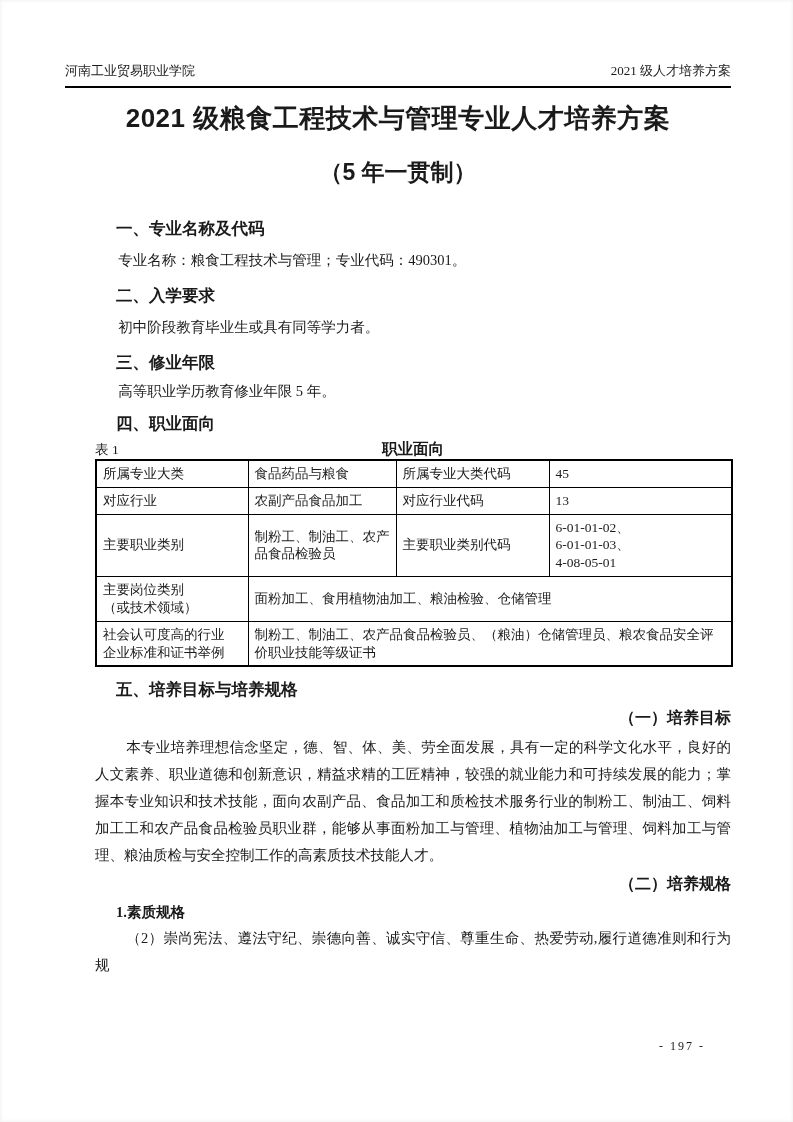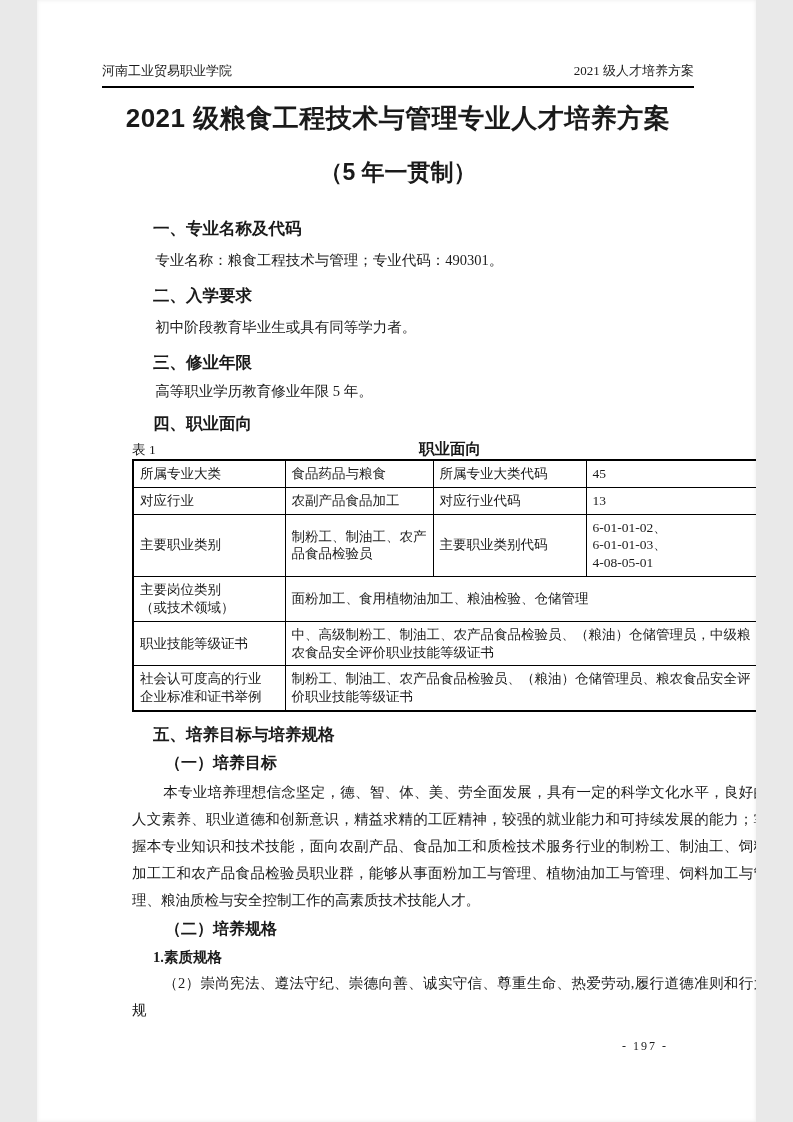--- a/index.html
+++ b/index.html
@@ -2,21 +2,21 @@
 <html><head>
 <meta charset="utf-8">
 <style>
   html, body {
     margin: 0;
     padding: 0;
     background: #e9e9e9;
   }
   .page {
     position: relative;
-    width: 719px;
+    width: 793px;
     height: 1122px;
     margin: 0 auto;
     background: #ffffff;
     box-sizing: border-box;
     padding: 62px 62px 0 65px;
     overflow: hidden;
     font-family: "Liberation Serif", serif;
     color: #1a1a1a;
     box-shadow: inset 0 0 4px rgba(0,0,0,0.08);
   }
@@ -64,20 +64,21 @@
     margin-top: 13px;
   }
   .sec-h.first { margin-top: 30px; }
   .sub-h {
     font-family: "Liberation Sans", sans-serif;
     font-weight: bold;
     font-size: 16px;
     line-height: 22px;
     padding-left: 33px;
     margin-top: 7px;
+    text-align: right;
   }
   .minor-h {
     font-weight: bold;
     font-size: 14.5px;
     line-height: 21px;
     padding-left: 21px;
     margin-top: 7px;
   }
   .body-line {
     font-size: 14.5px;
@@ -196,24 +197,20 @@
           <td>6-01-01-02、
 6-01-01-03、
 4-08-05-01</td>
         </tr>
         <tr>
           <td>主要岗位类别
 （或技术领域）</td>
           <td colspan="3">面粉加工、食用植物油加工、粮油检验、仓储管理</td>
         </tr>
         <tr>
-          <td>职业技能等级证书</td>
-          <td colspan="3" class="val-left">中、高级制粉工、制油工、农产品食品检验员、（粮油）仓储管理员，中级粮农食品安全评价职业技能等级证书</td>
-        </tr>
-        <tr>
           <td>社会认可度高的行业
 企业标准和证书举例</td>
           <td colspan="3" class="val-left">制粉工、制油工、农产品食品检验员、（粮油）仓储管理员、粮农食品安全评价职业技能等级证书</td>
         </tr>
       </tbody>
     </table>
 
     <div class="sec-h" style="margin-top:11px;">五、培养目标与培养规格</div>
     <div class="sub-h">（一）培养目标</div>
     <div class="para">本专业培养理想信念坚定，德、智、体、美、劳全面发展，具有一定的科学文化水平，良好的人文素养、职业道德和创新意识，精益求精的工匠精神，较强的就业能力和可持续发展的能力；掌握本专业知识和技术技能，面向农副产品、食品加工和质检技术服务行业的制粉工、制油工、饲料加工工和农产品食品检验员职业群，能够从事面粉加工与管理、植物油加工与管理、饲料加工与管理、粮油质检与安全控制工作的高素质技术技能人才。</div>

